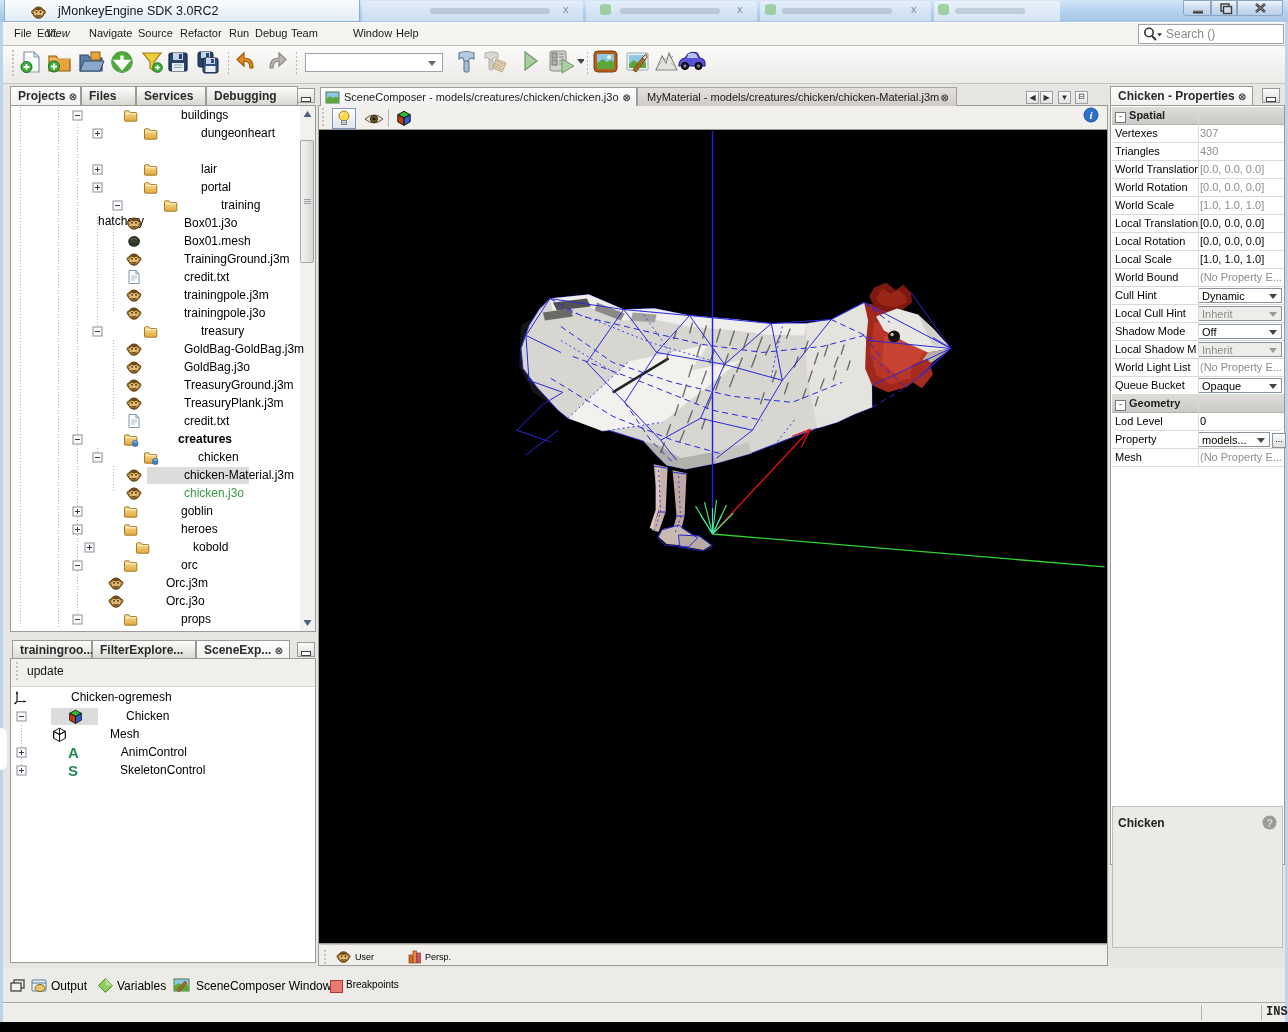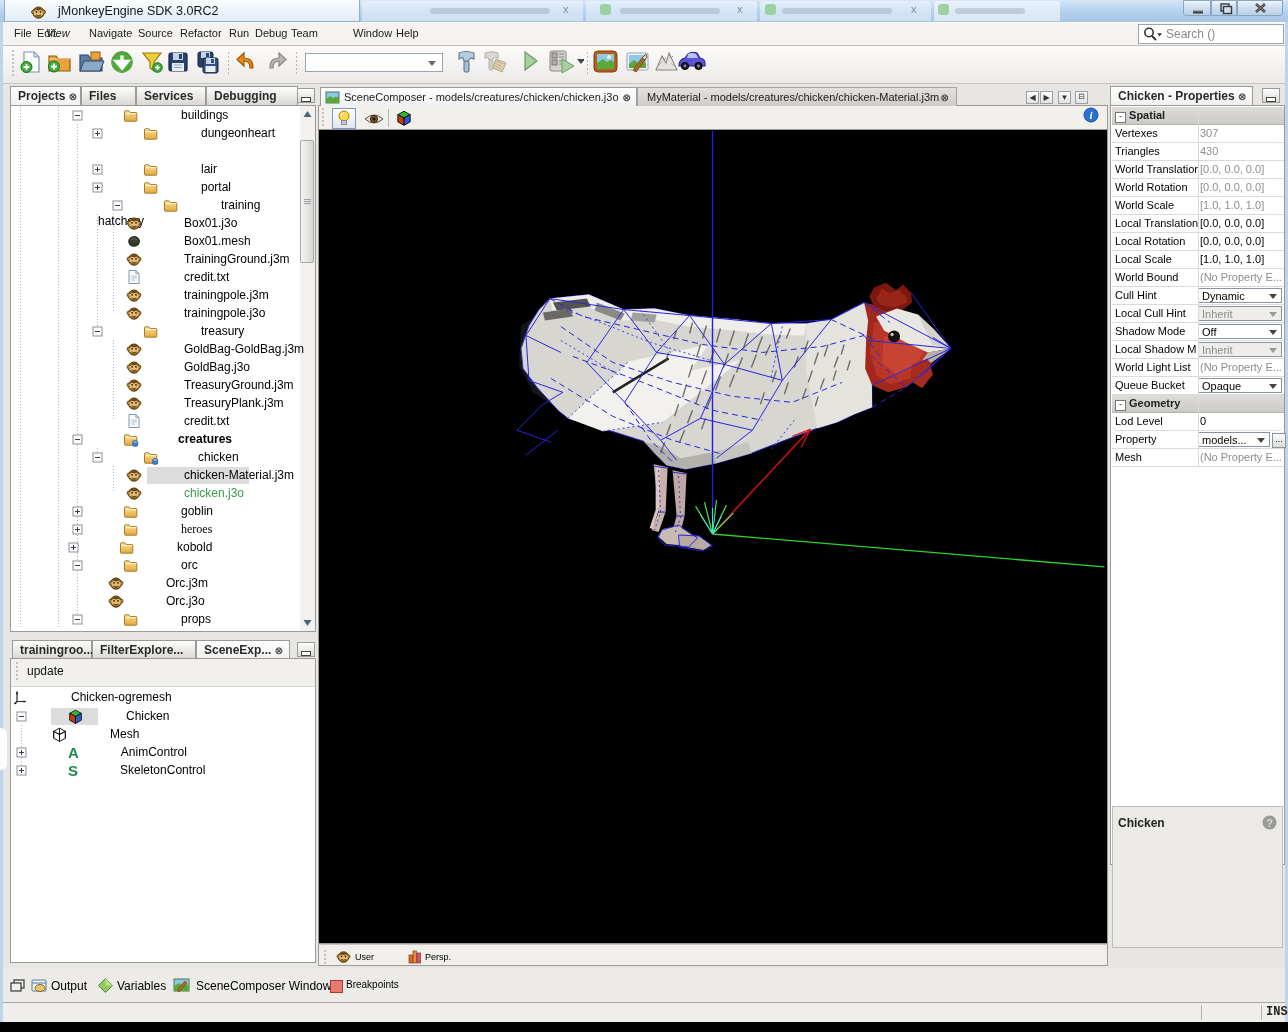--- a/index.html
+++ b/index.html
@@ -506,30 +506,30 @@
     </div>
 <div class="abs trow" style="left:72px;top:502px;">
       <svg width="11" height="11">
         <use href="#plusb"></use>
       </svg>
       <svg style="margin-left:4px" width="16" height="17" viewBox="0 0 16 17">
         <use href="#folder"></use>
       </svg>
       <span>goblin</span>
     </div>
-<div class="abs trow" style="left:72px;top:520px;font-family:Liberation Serif, serif;">
+<div class="abs trow" style="left:72px;top:520px;">
       <svg width="11" height="11">
         <use href="#plusb"></use>
       </svg>
       <svg style="margin-left:4px" width="16" height="17" viewBox="0 0 16 17">
         <use href="#folder"></use>
       </svg>
       <span>heroes</span>
     </div>
-<div class="abs trow" style="left:68px;top:538px;justify-content:center;">
+<div class="abs trow" style="left:84px;top:538px;justify-content:center;">
       <svg width="11" height="11">
         <use href="#plusb"></use>
       </svg>
       <svg style="margin-left:4px" width="16" height="17" viewBox="0 0 16 17">
         <use href="#folder"></use>
       </svg>
       <span>kobold</span>
     </div>
 <div class="abs trow" style="left:72px;top:556px;">
       <svg width="11" height="11">

